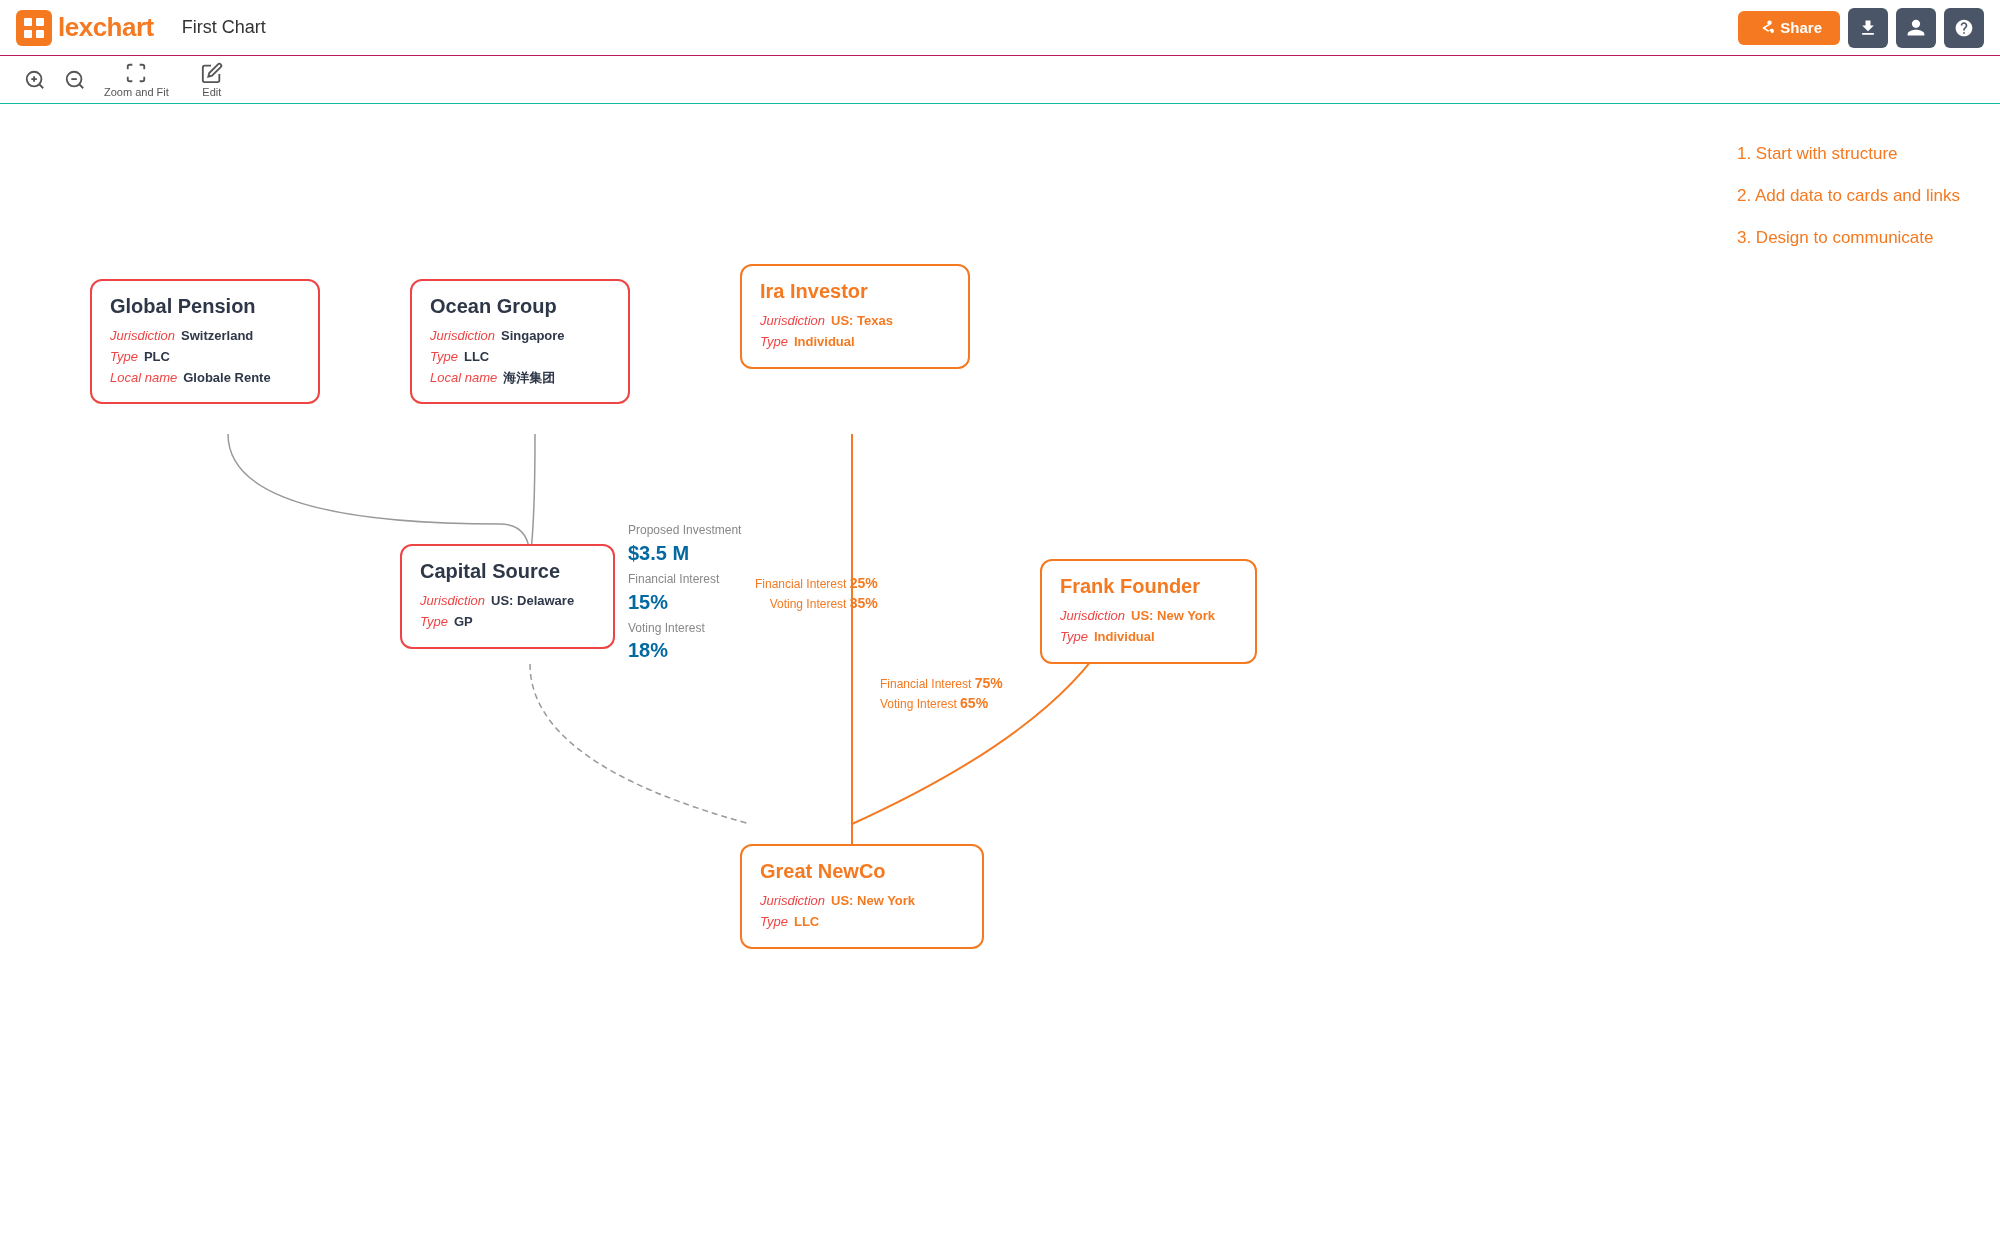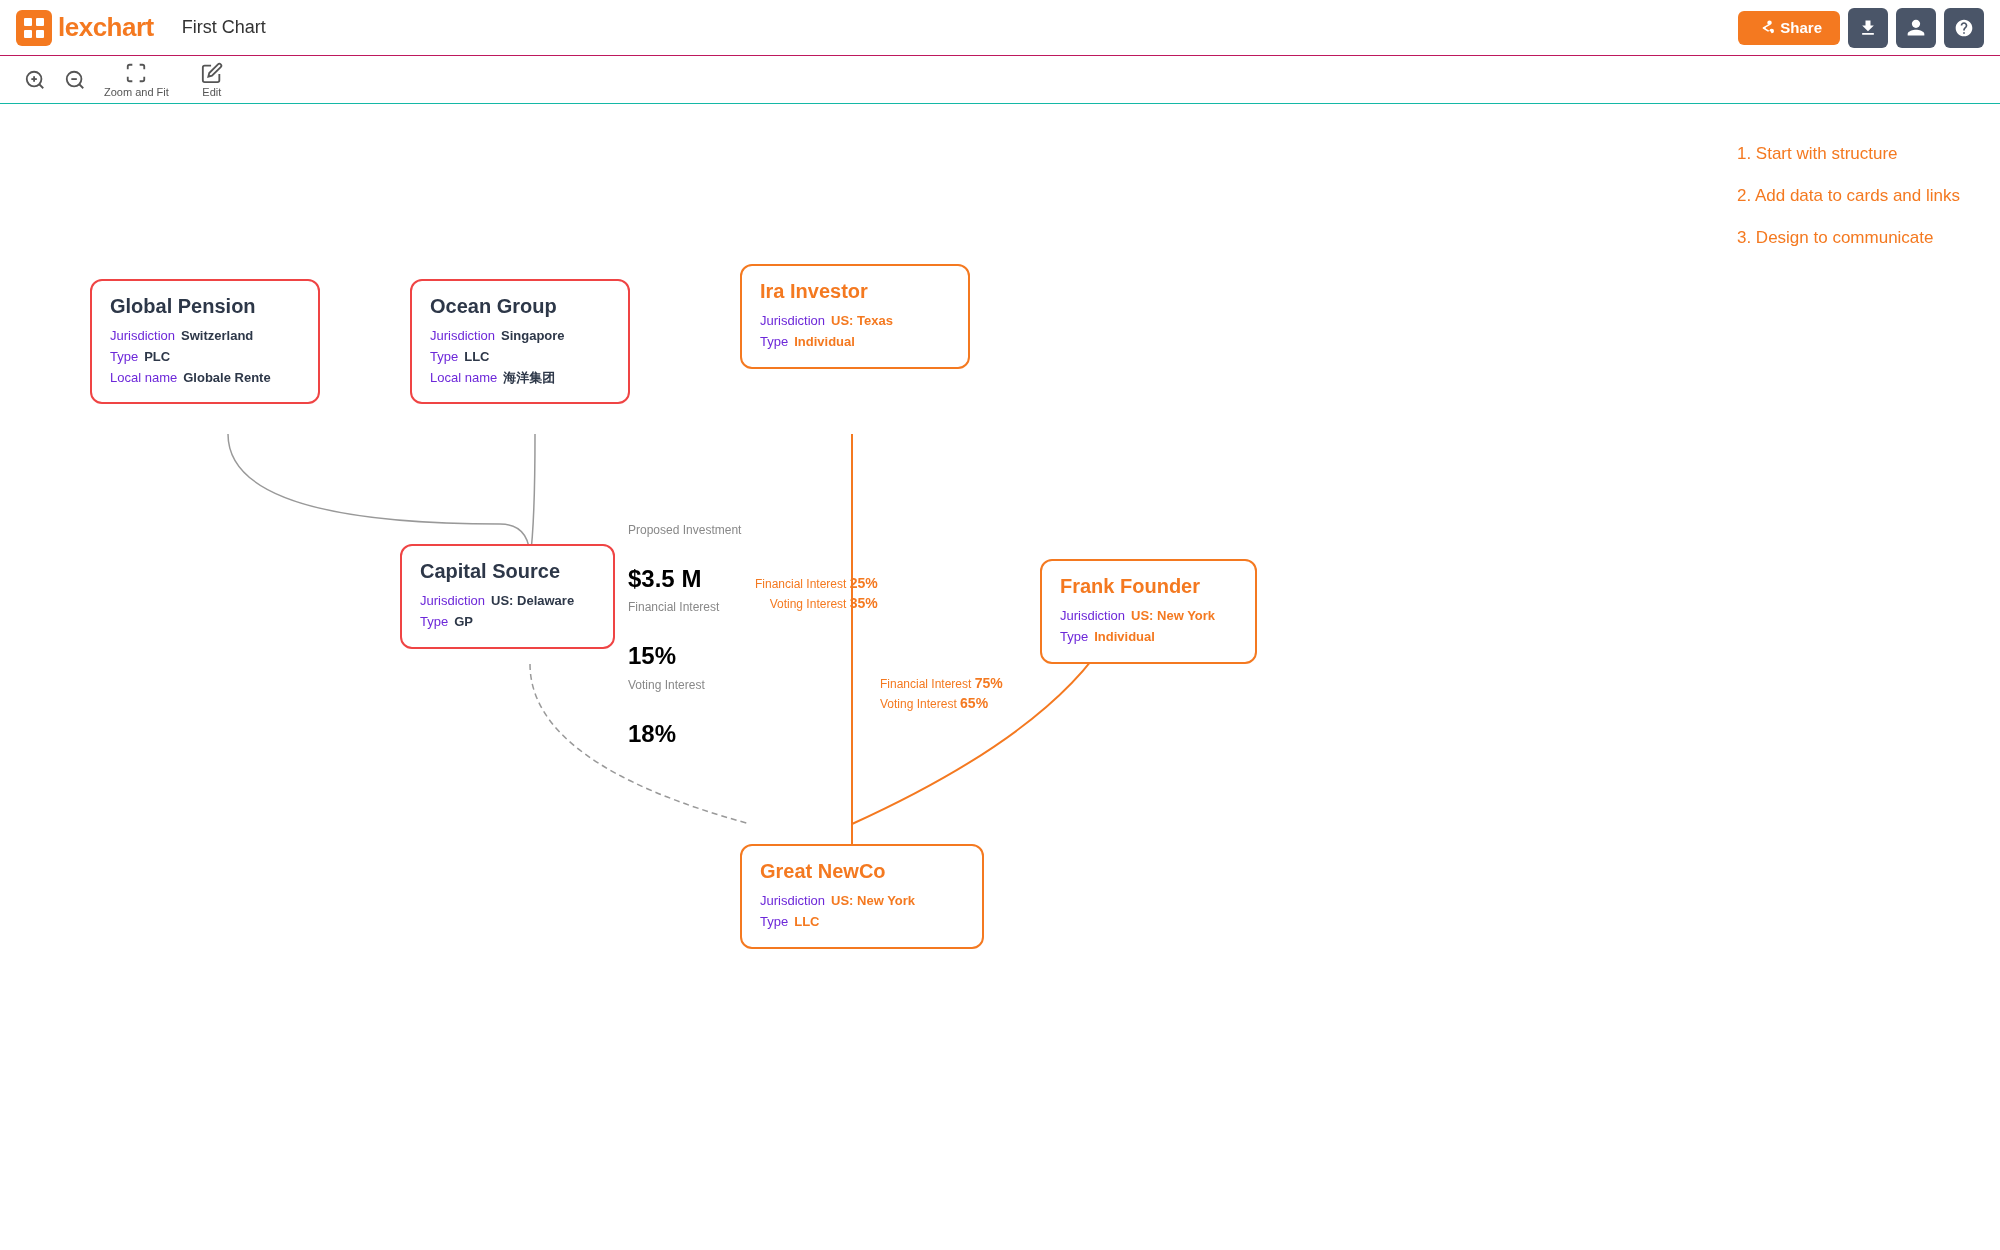--- a/index.html
+++ b/index.html
@@ -134,37 +134,36 @@
       color: #2d3748;
       margin-bottom: 8px;
     }
     .card-title.orange { color: #f47920; }
     .card-field {
       display: flex;
       gap: 6px;
       font-size: 13px;
       line-height: 1.6;
     }
-    .card-field-label { color: #6d28d9; }
+    .card-field-label { color: #ef4444; font-style: italic; }
     .card-field-value { color: #2d3748; font-weight: 600; }
     .card-field-value.orange { color: #f47920; font-weight: 700; }
 
     
     .link-label {
       position: absolute;
       font-size: 12px;
       color: #888;
       line-height: 1.4;
     }
     .link-label-value {
-      font-size: 24px;
+      font-size: 20px;
       font-weight: 700;
-      color: #000000;
+      color: #0369a1;
       display: block;
-      margin-top: 23px;
     }
     .link-label-text.orange { color: #f47920; font-size: 12px; }
 
     
     .connector-svg {
       position: absolute;
       top: 0;
       left: 0;
       width: 100%;
       height: 100%;

